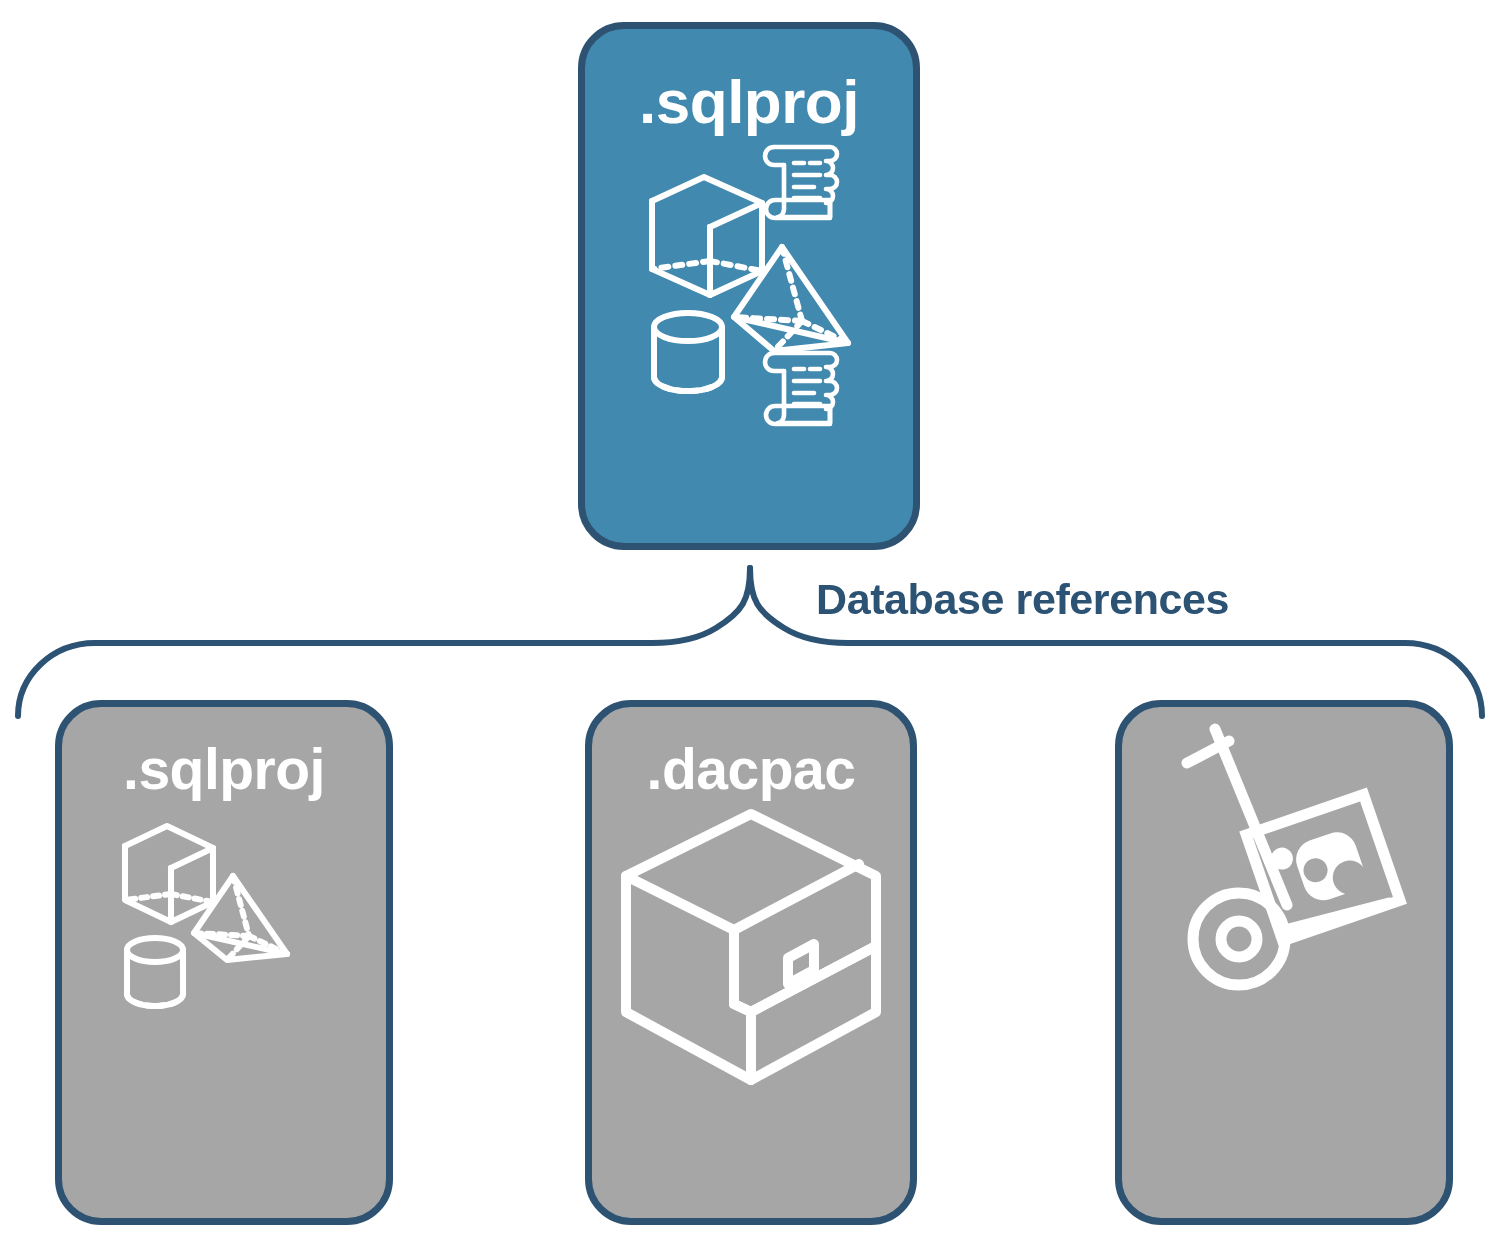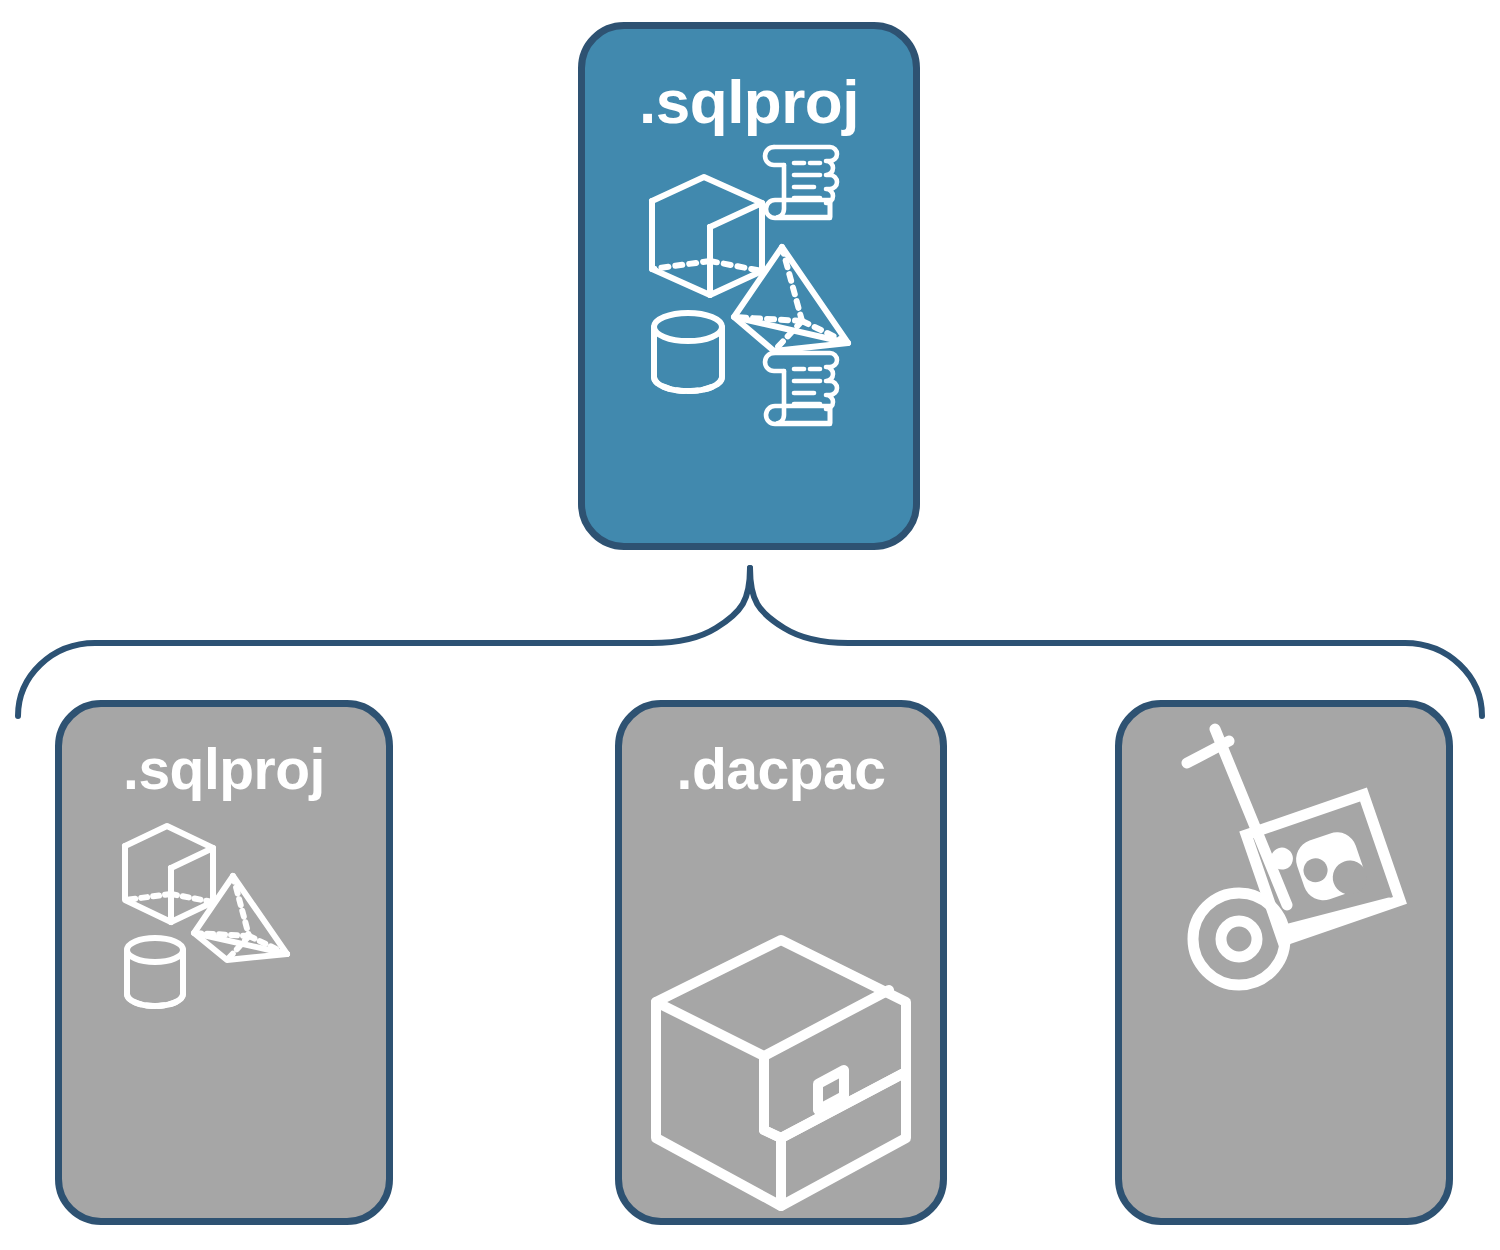--- a/index.html
+++ b/index.html
@@ -52,21 +52,21 @@
   #card-top .art {
     margin-top: 6px;
   }
   
   .card-gray {
     background: #a6a6a6;
     top: 700px;
     height: 525px;
   }
   #card-sqlproj  { left: 55px;   width: 338px; }
-  #card-dacpac   { left: 615px;  width: 332px; justify-content: space-between; }
+  #card-dacpac   { left: 585px;  width: 332px; }
   #card-nupkg    { left: 1115px; width: 338px; }
 
   .card-gray .card-title {
     font-size: 57px;
     margin-top: 34px;
   }
   .card-gray .art { margin-top: 10px; }
 
   #brace-layer {
     position: absolute;
@@ -162,20 +162,21 @@
                L 95 643
                C 52 643, 18 676, 18 716"></path>
       <path d="M750 568
                C 750 600, 758 612, 784 628
                C 800 638, 820 643, 848 643
                L 1405 643
                C 1448 643, 1482 676, 1482 716"></path>
     </g>
   </svg>
 
+  <div id="brace-label">Database references</div>
 
   <div class="card card-gray" id="card-sqlproj">
     <div class="card-title">.sqlproj</div>
 
     <div class="art">
       <svg width="230" height="240" viewBox="0 0 230 240" aria-hidden="true">
 
         <g fill="none" stroke="#ffffff" stroke-width="6" stroke-linecap="round" stroke-linejoin="round" transform="translate(16,18)">
           <polyline points="0,20 0,74 46,96 46,42"></polyline>
           <polyline points="0,20 42,0 88,22 46,42"></polyline>

